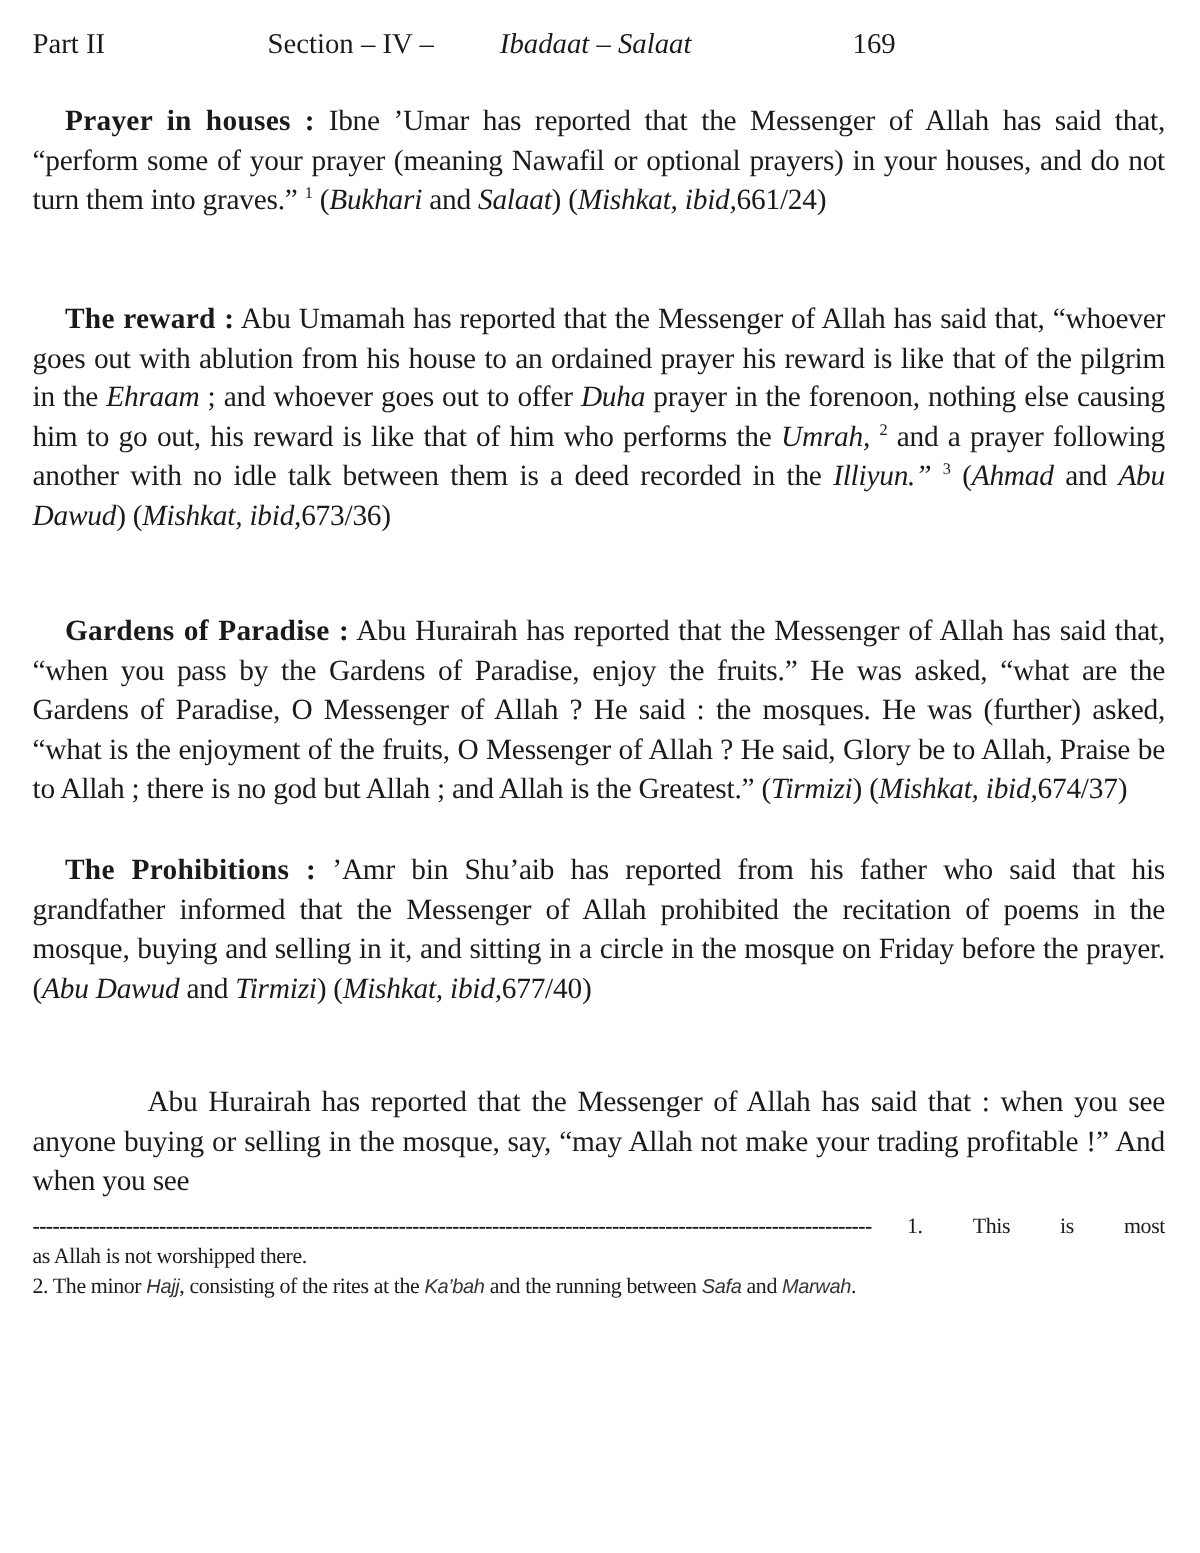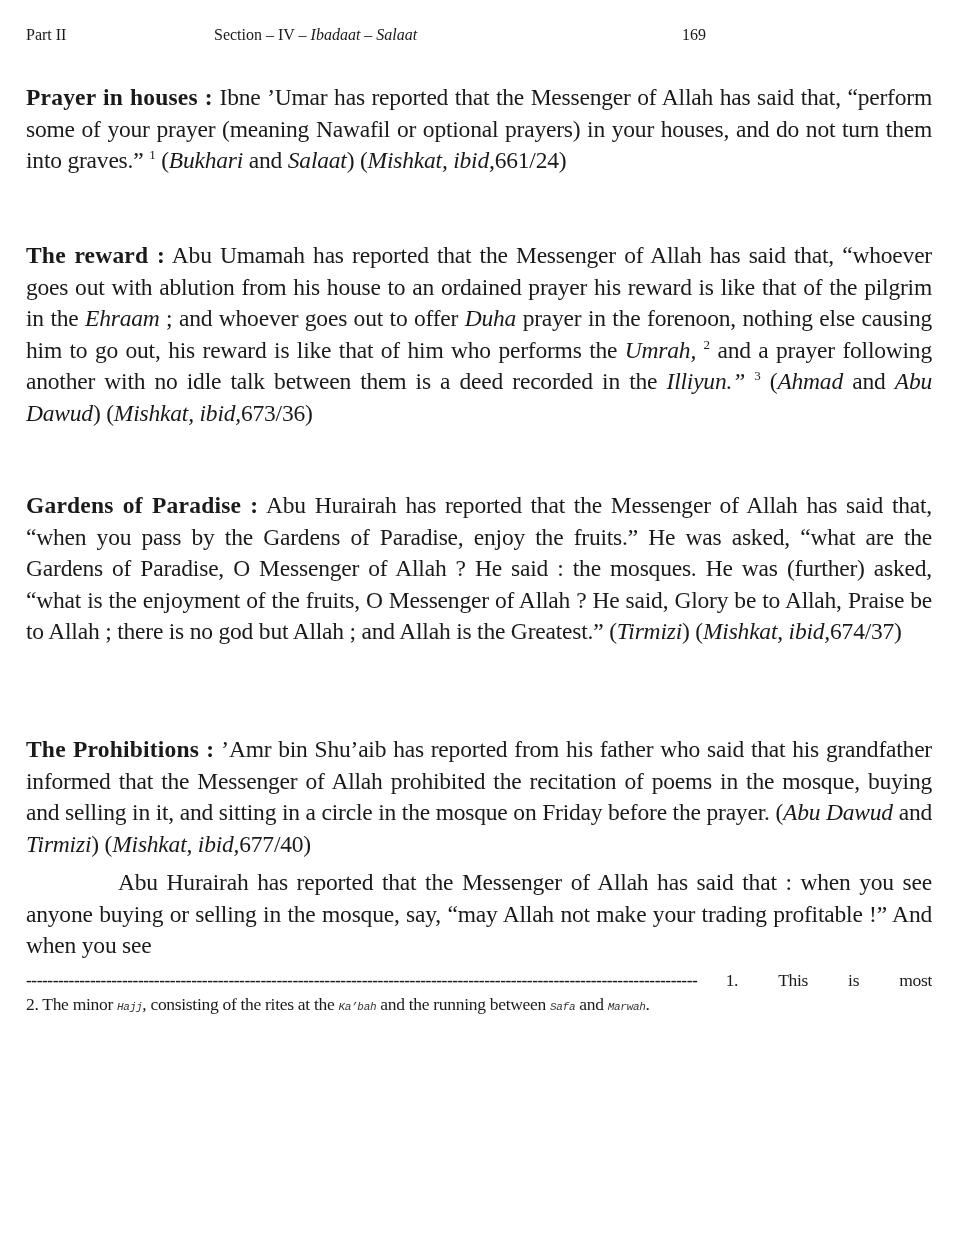--- a/index.html
+++ b/index.html
@@ -20,48 +20,48 @@
       left: 26px;
       top: 0;
       width: 906px;
     }
     .running-header {
       position: absolute;
       top: 20px;
       left: 0;
       width: 906px;
       height: 30px;
-      font-size: 16px;
+      font-size: 23px;
       line-height: 30px;
     }
     .running-header .part { position: absolute; left: 0; }
     .running-header .section { position: absolute; left: 188px; }
     .running-header .page-no { position: absolute; left: 656px; }
-    .running-header i { font-style: italic; }
+    .running-header i { font-style: italic; margin-left: 47px; }
 
     .body-text {
       position: absolute;
       left: 0;
       width: 906px;
       font-size: 23.5px;
       line-height: 31.5px;
       text-align: justify;
       letter-spacing: -0.2px;
       word-spacing: 0px;
     }
     .para { margin: 0; }
-    .para b { font-weight: bold; letter-spacing: 0.2px; }
+    .para b { font-weight: bold; letter-spacing: 0.2px; margin-left: 26px; }
     .para i { font-style: italic; }
     .para sup { font-size: 13px; vertical-align: 9px; line-height: 0; }
     .indent { text-indent: 92px; }
 
     #p1 { top: 82px; }
     #p2 { top: 240px; }
     #p3 { top: 490px; }
-    #p4 { top: 734px; }
+    #p4 { top: 681px; }
     #p5 { top: 867px; }
 
     .footnotes {
       position: absolute;
       left: 0;
       top: 968px;
       width: 906px;
       font-size: 17.5px;
       line-height: 24px;
       letter-spacing: -0.3px;
@@ -82,21 +82,21 @@
       font-weight: bold;
     }
     .fn-first-words {
       flex: 0 0 auto;
       display: flex;
       gap: 0;
     }
     .fn-first-words span { display: inline-block; }
     .fn-first-words .w { margin-left: 40px; }
     .fn-line { white-space: nowrap; }
-    .fn-line i { font-style: italic; font-family: Liberation Mono, monospace; font-size: 11px; color: #333; }
+    .fn-line i { font-style: italic; font-family: Liberation Sans, sans-serif; font-size: 16px; color: #333; }
     .fn-justify { text-align: justify; text-align-last: justify; }
   </style>
 </head>
 <body>
 
 <div class="page">
 
   <div class="running-header">
     <span class="part">Part II</span>
     <span class="section"><span>Section – IV – </span><i>Ibadaat – Salaat</i></span>
@@ -126,16 +126,17 @@
   <div class="footnotes">
     <div class="fn-rule-line">
       <span class="fn-dashes">------------------------------------------------------------------------------------------------------------------------------</span>
       <span class="fn-first-words">
         <span>1.</span>
         <span class="w">This</span>
         <span class="w">is</span>
         <span class="w">most</span>
       </span>
     </div>
+    <div class="fn-line">as Allah is not worshipped there.</div>
     <div class="fn-line">2. The minor <i>Hajj</i>, consisting of the rites at the <i>Ka’bah</i> and the running between <i>Safa</i> and <i>Marwah</i>.</div>
   </div>
 
 </div>
 
 </body></html>

